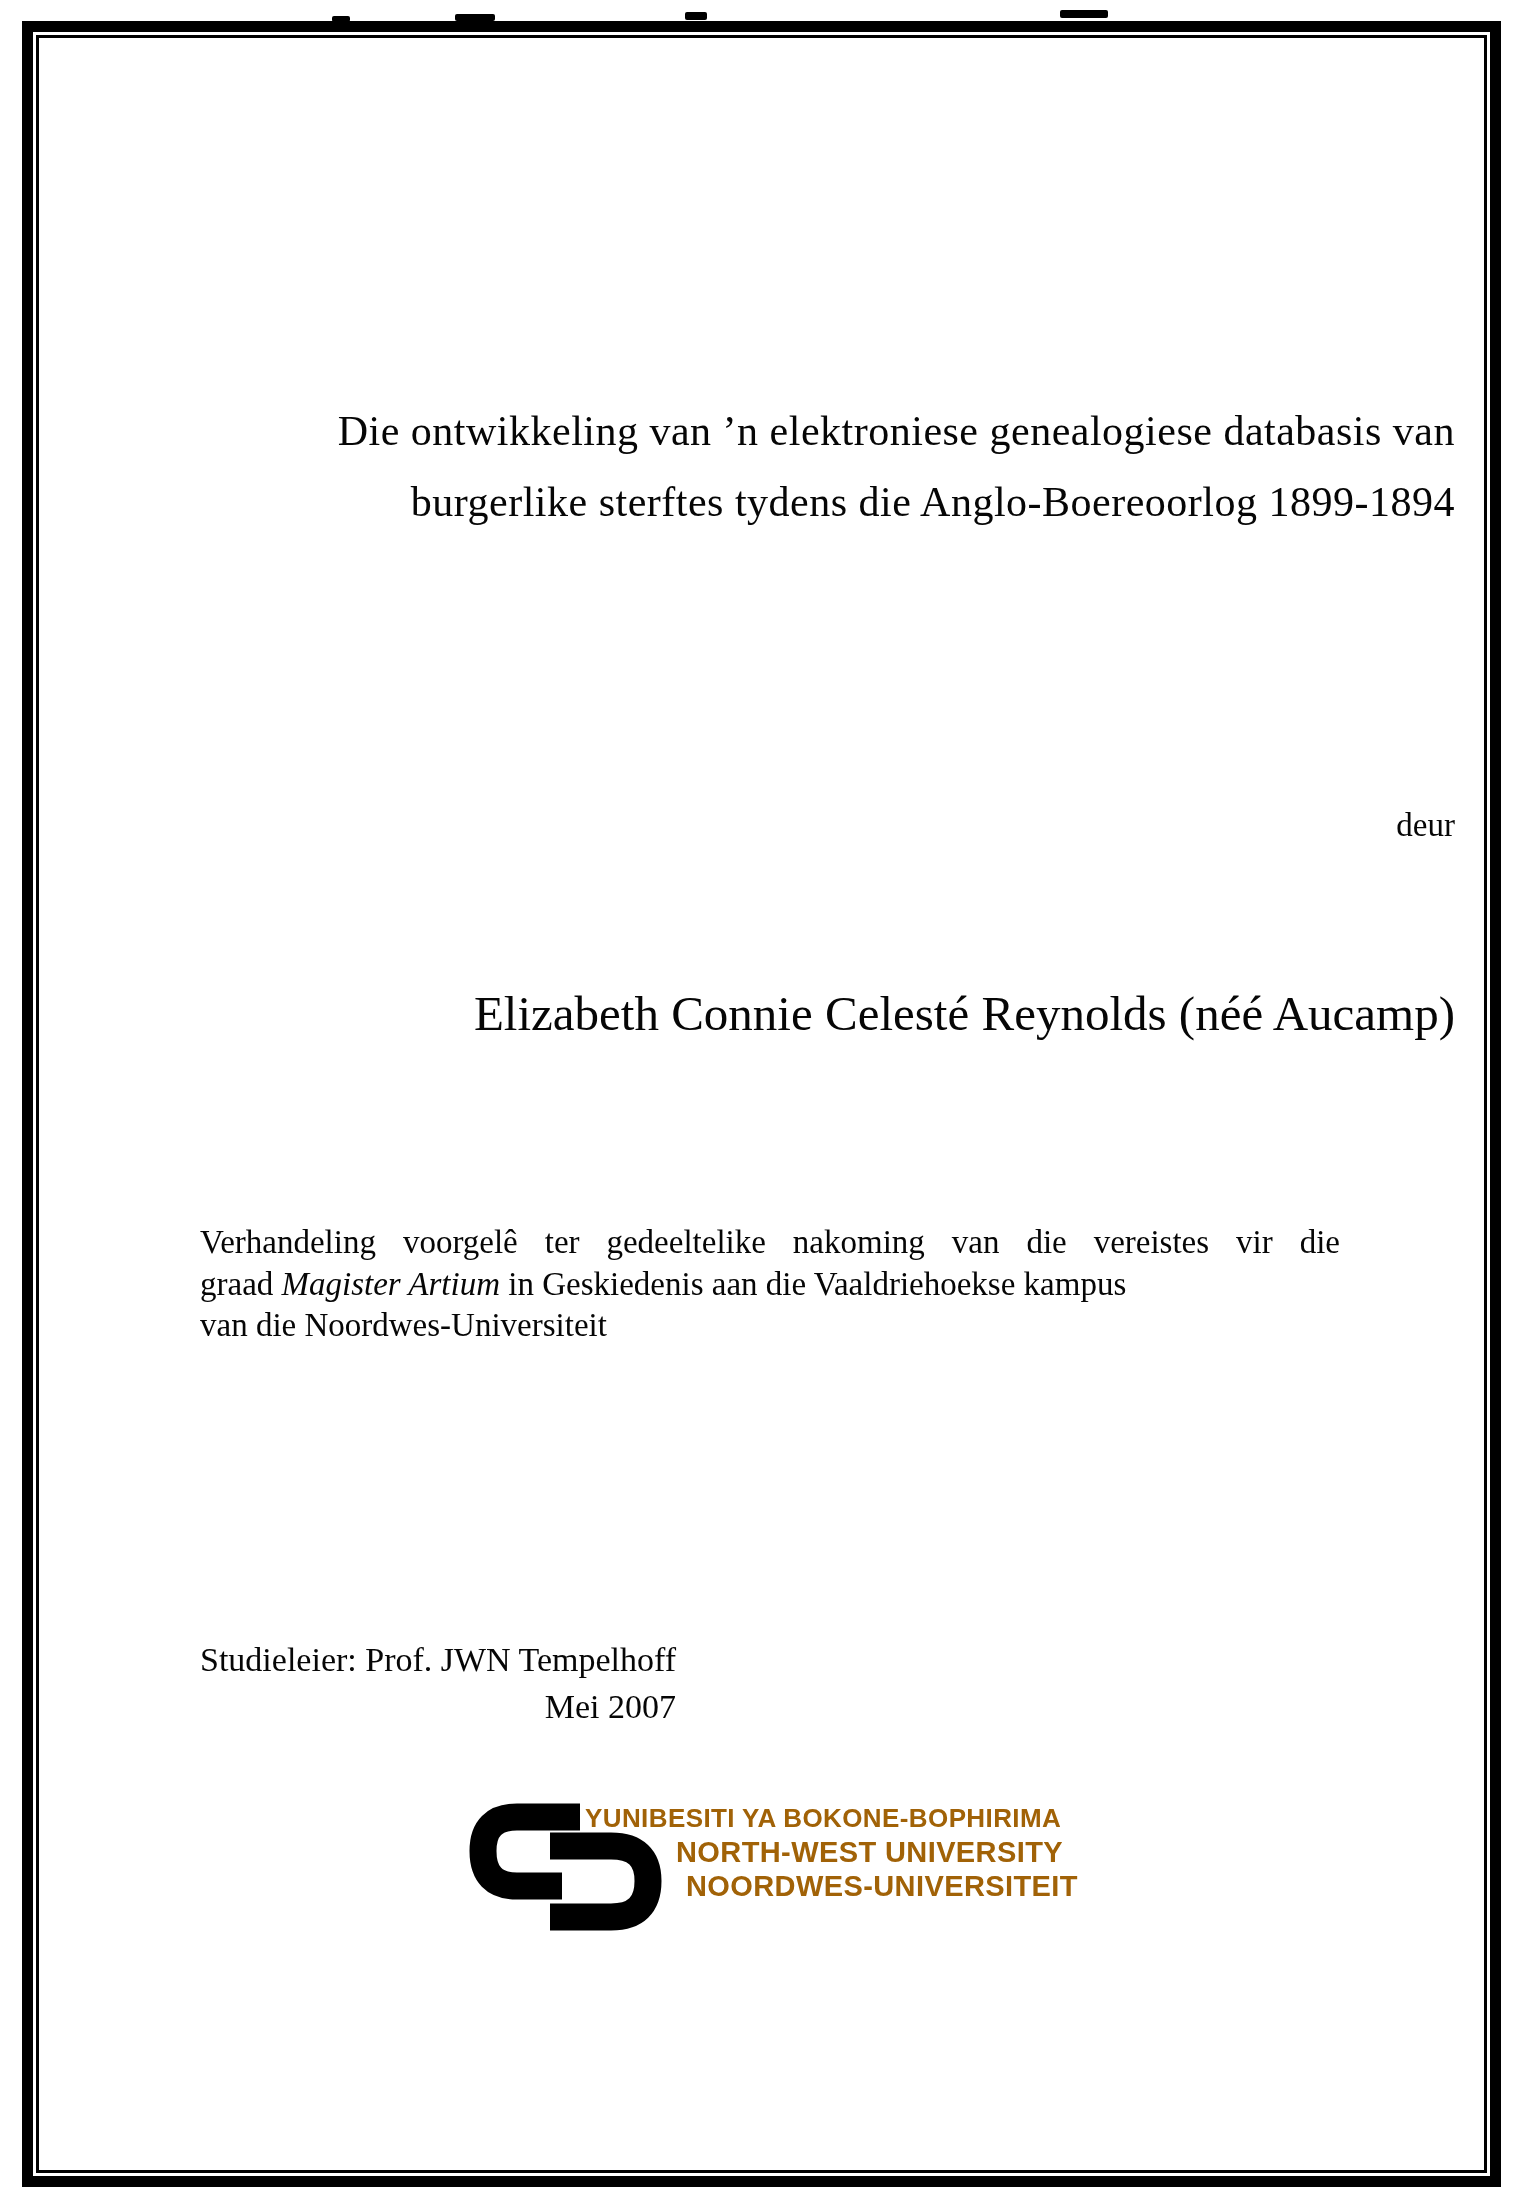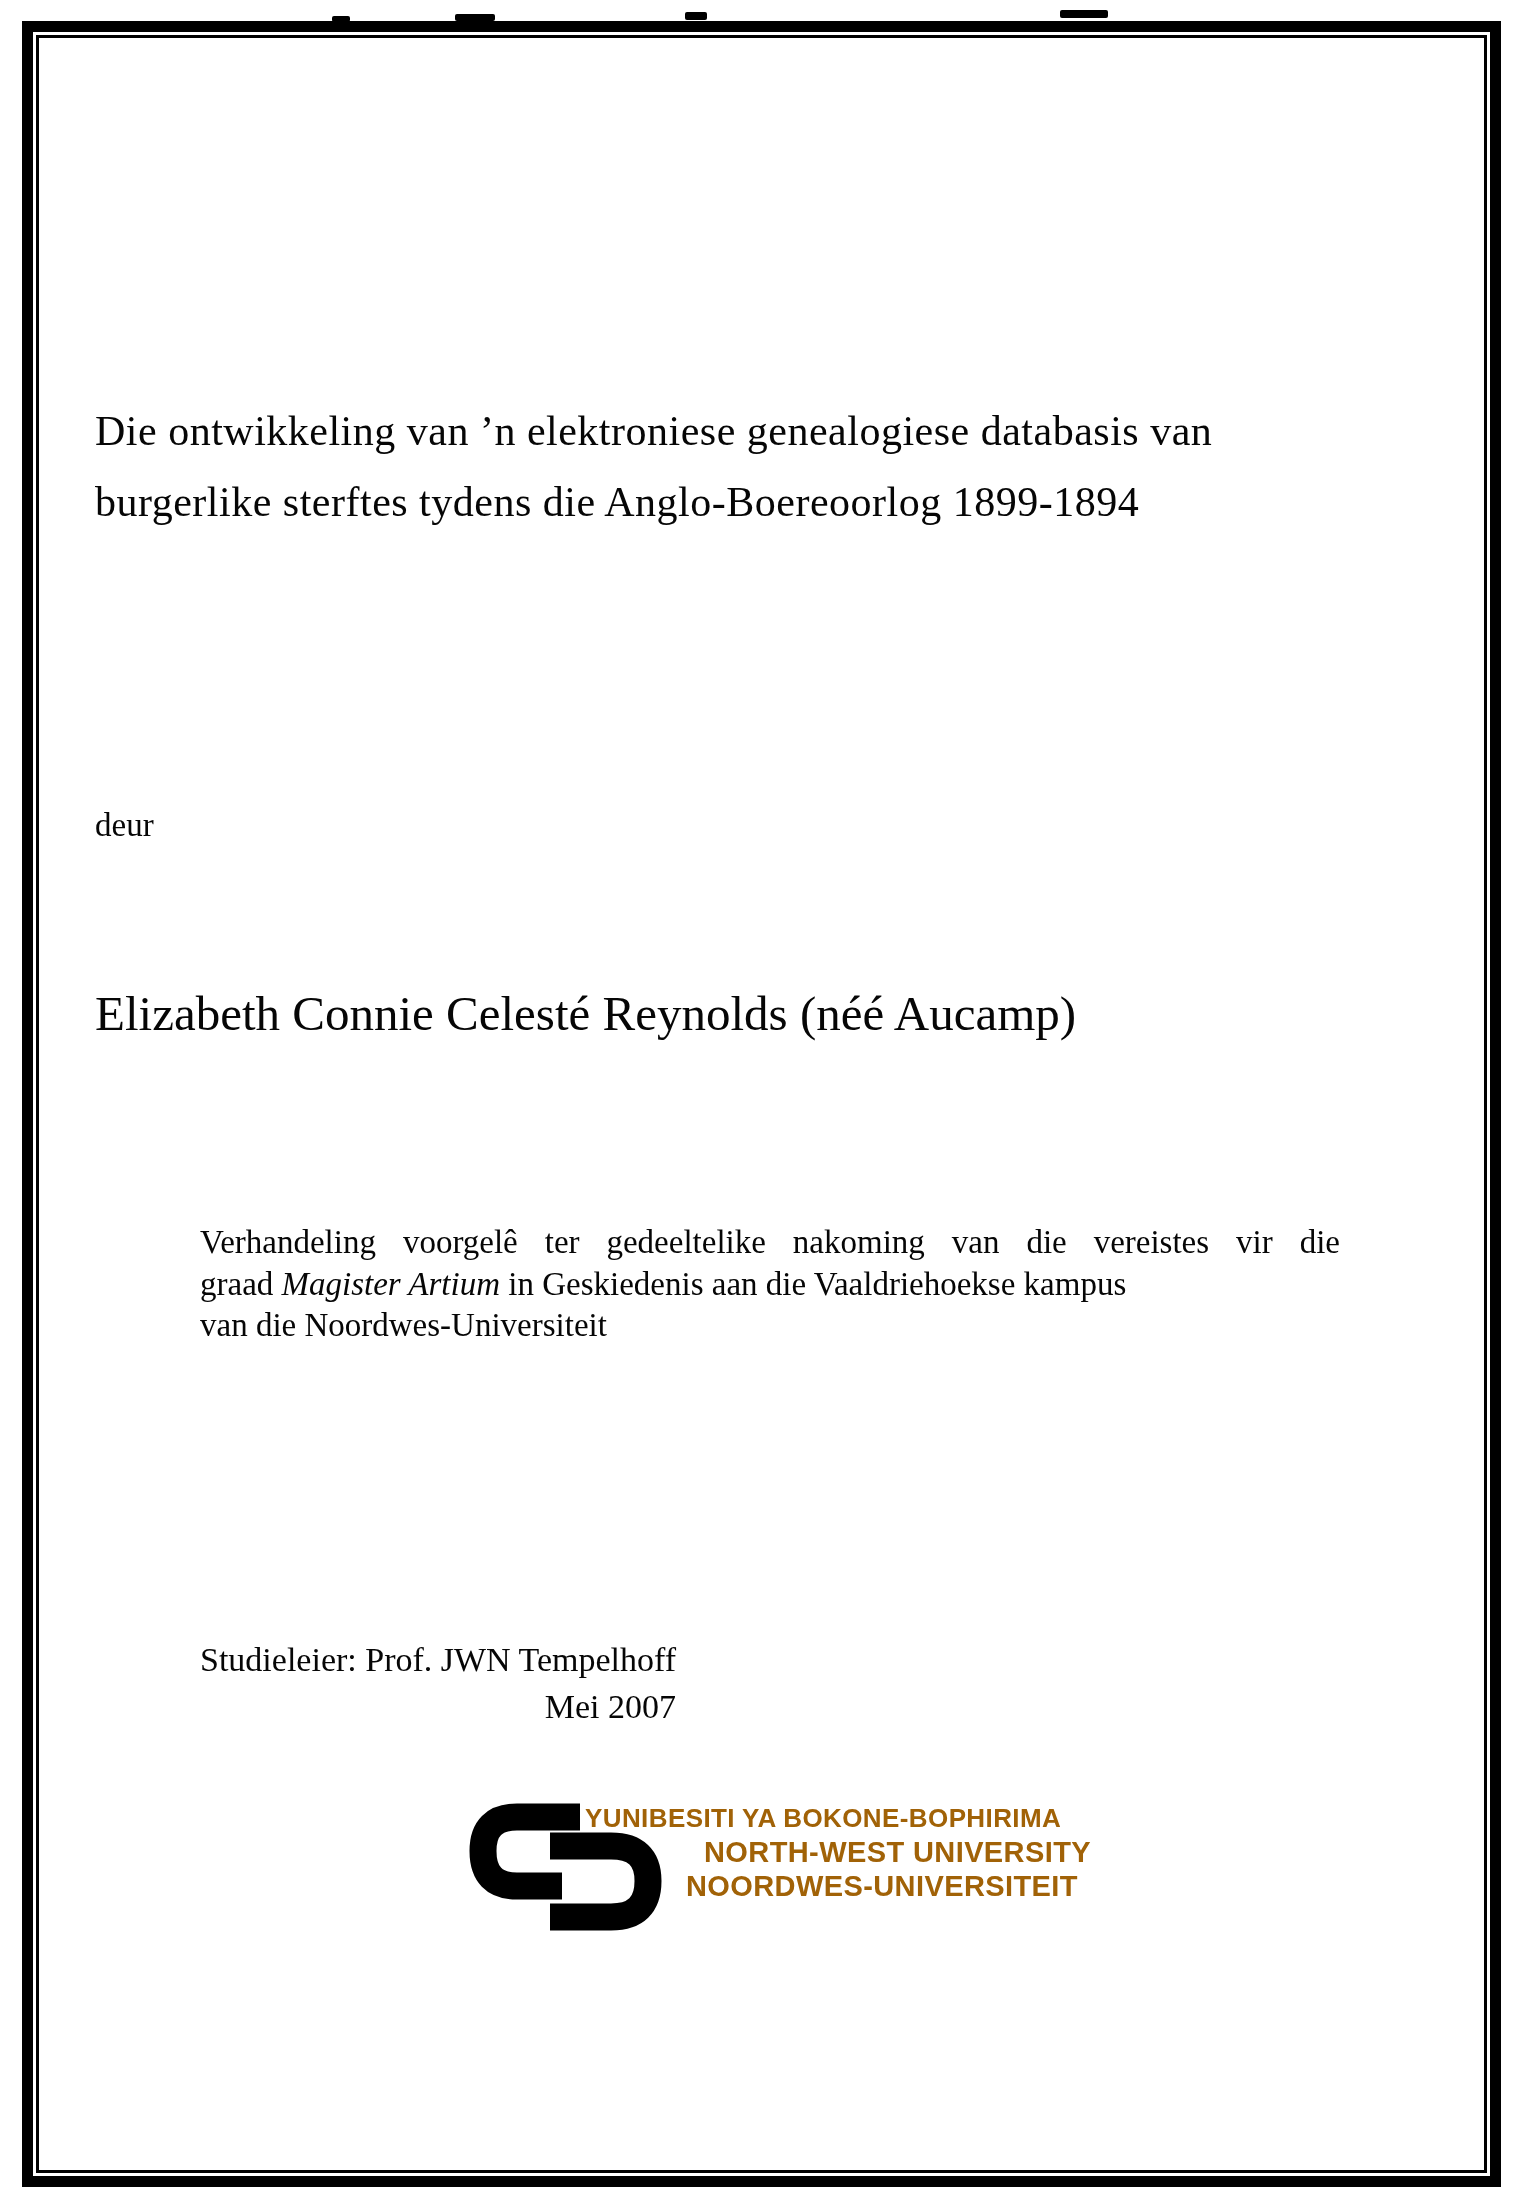--- a/index.html
+++ b/index.html
@@ -35,21 +35,21 @@
   .speck { position: absolute; background: #000; border-radius: 2px; }
   .speck.s1 { left: 455px; top: 14px; width: 40px; height: 7px; }
   .speck.s2 { left: 685px; top: 12px; width: 22px; height: 8px; }
   .speck.s3 { left: 1060px; top: 10px; width: 48px; height: 8px; }
   .speck.s4 { left: 332px; top: 16px; width: 18px; height: 6px; }
 
   .centered {
     position: absolute;
     left: 95px;
     width: 1360px;
-    text-align: left;
+    text-align: right;
   }
   .title-block {
     top: 396px;
     font-size: 42px;
     line-height: 71px;
     letter-spacing: 0.5px;
     white-space: nowrap;
   }
   .byline-block {
     top: 800px;
@@ -93,21 +93,21 @@
   }
   .logo-line {
     position: absolute;
     font-family: "Liberation Sans", sans-serif;
     font-weight: 700;
     color: #a16207;
     white-space: nowrap;
     letter-spacing: 0.4px;
   }
   .logo-line.l1 { left: 585px; top: 1803px; font-size: 26px; }
-  .logo-line.l2 { left: 704px; top: 1836px; font-size: 29px; }
+  .logo-line.l2 { left: 676px; top: 1836px; font-size: 29px; }
   .logo-line.l3 { left: 672px; top: 1870px; font-size: 29px; margin-left: 14px; }
 </style>
 </head>
 <body>
 
 <div class="page">
 
   <div class="frame-outer"></div>
   <div class="frame-inner"></div>
   <div class="speck s1"></div>

